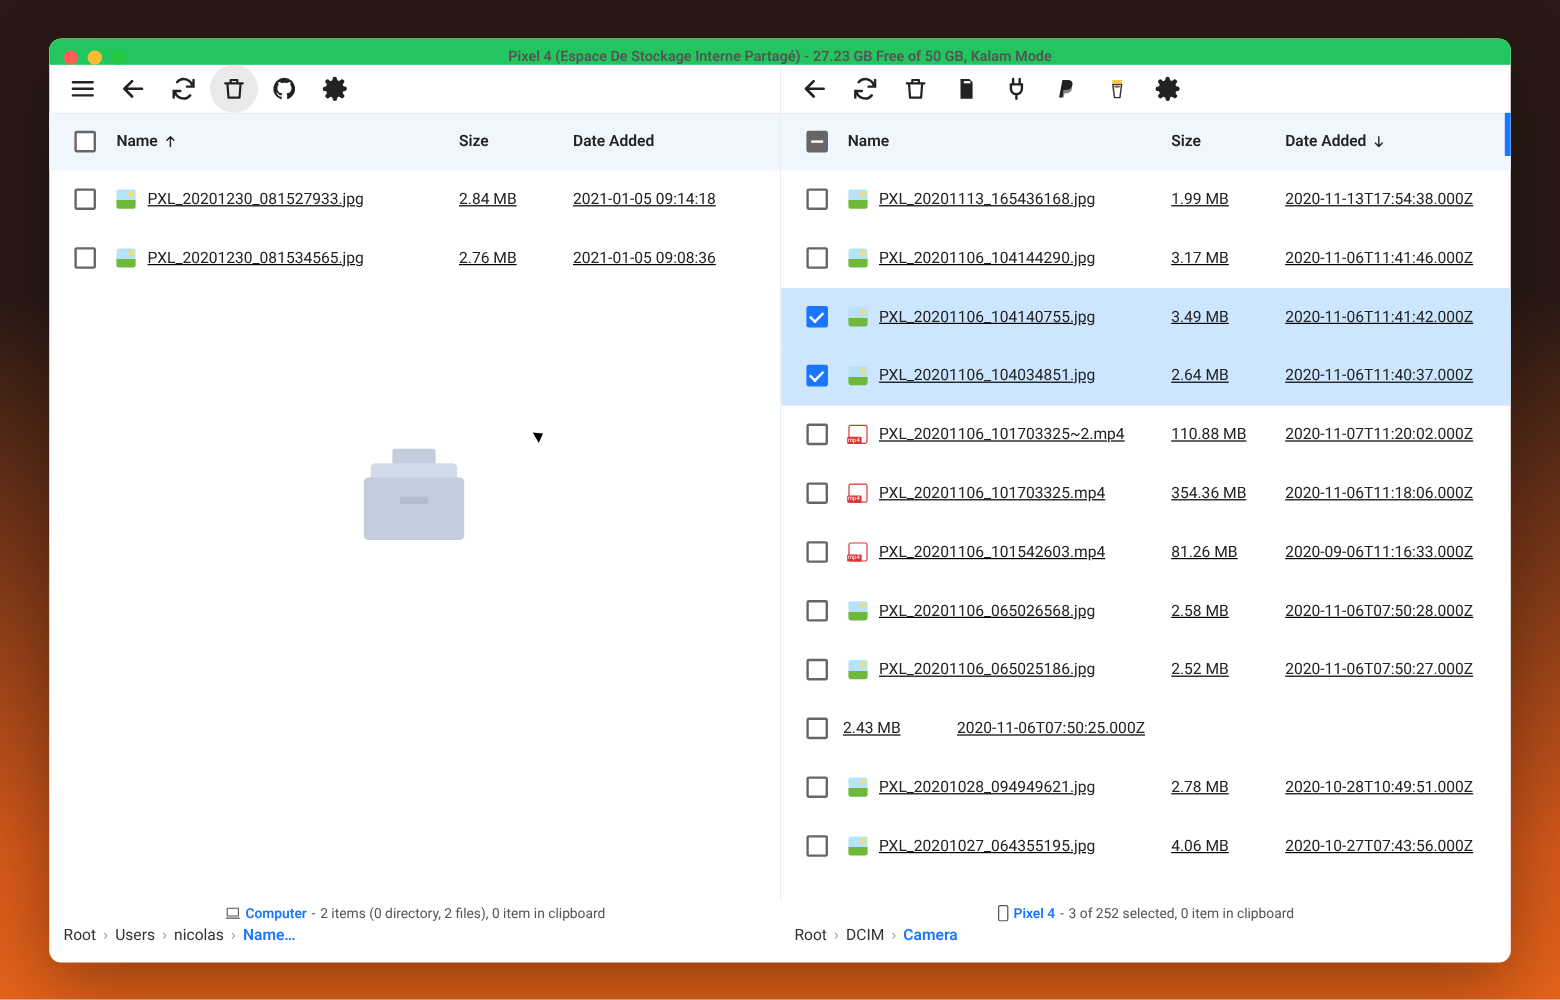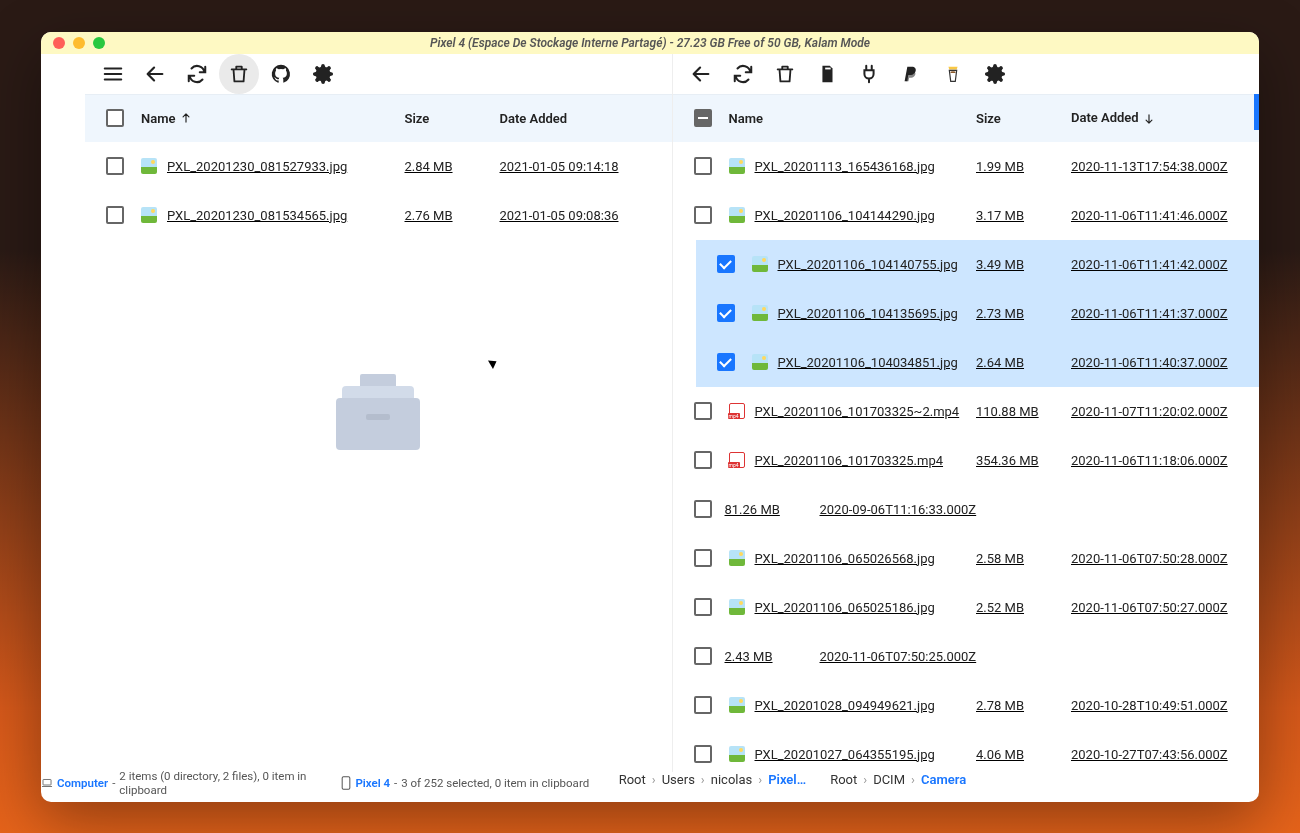--- a/index.html
+++ b/index.html
@@ -19,45 +19,43 @@
   background: #fff;
   border-radius: 10px;
   overflow: hidden;
   box-shadow: 0 20px 60px rgba(0,0,0,0.35);
   display: flex;
   flex-direction: column;
 }
 .titlebar {
   height: 22px;
   display: flex;
-  align-items: center;
+  align-items: flex-end;
   padding: 0 12px;
   position: relative;
-  background: #fef9c3;
-  font-style: italic;
+  background: #22c55e;
 }
 .lights { display: flex; gap: 8px; }
 .light { width: 12px; height: 12px; border-radius: 50%; }
 .light.red { background: #ff5f57; }
 .light.yellow { background: #febc2e; }
 .light.green { background: #28c840; }
 .title {
   position: absolute;
   left: 50%;
   transform: translateX(-50%);
   font-size: 12px;
   font-weight: 600;
   color: #555;
   white-space: nowrap;
 }
 .panes {
   flex: 1;
   display: flex;
   min-height: 0;
-  padding-left: 44px;
 }
 .pane {
   flex: 1;
   display: flex;
   flex-direction: column;
   min-width: 0;
   min-height: 0;
   position: relative;
 }
 .pane.left { border-right: 1px solid #eee; }
@@ -103,21 +101,21 @@
   text-decoration: underline;
 }
 .row {
   height: 49px;
   display: flex;
   align-items: center;
   padding: 0 8px;
   font-size: 13px;
   color: #222;
 }
-.row.selected { background: #cde6ff; margin-left: 23px; }
+.row.selected { background: #cde6ff; }
 .row .col-name { display:flex; align-items:center; gap:10px; }
 .checkbox {
   width: 18px; height: 18px;
   border: 2px solid #666;
   border-radius: 2px;
   display:flex; align-items:center; justify-content:center;
   background: #fff;
 }
 .checkbox.indeterminate {
   background: #666; border-color:#666;
@@ -186,21 +184,21 @@
   display:flex;
   align-items:flex-start;
   padding: 0 12px;
   font-size: 13px;
   gap: 6px;
   color:#333;
 }
 .breadcrumb .crumb { color:#333; }
 .breadcrumb .crumb.active { color:#1976ff; font-weight:600; }
 .breadcrumb .sep { color:#999; }
-.bottom { display:flex; flex-direction: row; }
+.bottom { display:flex; flex-direction: column; }
 .bottom-split { display:flex; }
 .bottom-split > div { flex:1; }
 </style>
 </head>
 <body>
 
 <div class="window">
   <div class="titlebar">
     <div class="lights">
       <div class="light red"></div>
@@ -394,31 +392,20 @@
             </div>
             <div class="col-size">3.49 MB</div>
             <div class="col-date">2020-11-06T11:41:42.000Z</div>
           </div>
           <div class="row selected">
             <div class="col-check">
               <div class="checkbox checked"></div>
             </div>
             <div class="col-name">
               <div class="fileicon img"></div>
-              <span>PXL_20201106_104135695.jpg</span>
-            </div>
-            <div class="col-size">2.73 MB</div>
-            <div class="col-date">2020-11-06T11:41:37.000Z</div>
-          </div>
-          <div class="row selected">
-            <div class="col-check">
-              <div class="checkbox checked"></div>
-            </div>
-            <div class="col-name">
-              <div class="fileicon img"></div>
               <span>PXL_20201106_104034851.jpg</span>
             </div>
             <div class="col-size">2.64 MB</div>
             <div class="col-date">2020-11-06T11:40:37.000Z</div>
           </div>
           <div class="row">
             <div class="col-check">
               <div class="checkbox"></div>
             </div>
             <div class="col-name">
@@ -435,20 +422,24 @@
             <div class="col-name">
               <div class="fileicon vid"></div>
               <span>PXL_20201106_101703325.mp4</span>
             </div>
             <div class="col-size">354.36 MB</div>
             <div class="col-date">2020-11-06T11:18:06.000Z</div>
           </div>
           <div class="row">
             <div class="col-check">
               <div class="checkbox"></div>
+            </div>
+            <div class="col-name">
+              <div class="fileicon vid"></div>
+              <span>PXL_20201106_101542603.mp4</span>
             </div>
             <div class="col-size">81.26 MB</div>
             <div class="col-date">2020-09-06T11:16:33.000Z</div>
           </div>
           <div class="row">
             <div class="col-check">
               <div class="checkbox"></div>
             </div>
             <div class="col-name">
               <div class="fileicon img"></div>
@@ -523,21 +514,21 @@
       </div>
     </div>
     <div class="bottom-split">
       <div class="breadcrumb" id="left-bc">
           <span class="crumb">Root</span>
           <span class="sep">›</span>
           <span class="crumb">Users</span>
           <span class="sep">›</span>
           <span class="crumb">nicolas</span>
           <span class="sep">›</span>
-          <span class="crumb active">Pixel…</span>
+          <span class="crumb active">Name…</span>
         </div>
       <div class="breadcrumb" id="right-bc">
           <span class="crumb">Root</span>
           <span class="sep">›</span>
           <span class="crumb">DCIM</span>
           <span class="sep">›</span>
           <span class="crumb active">Camera</span>
         </div>
     </div>
   </div>

